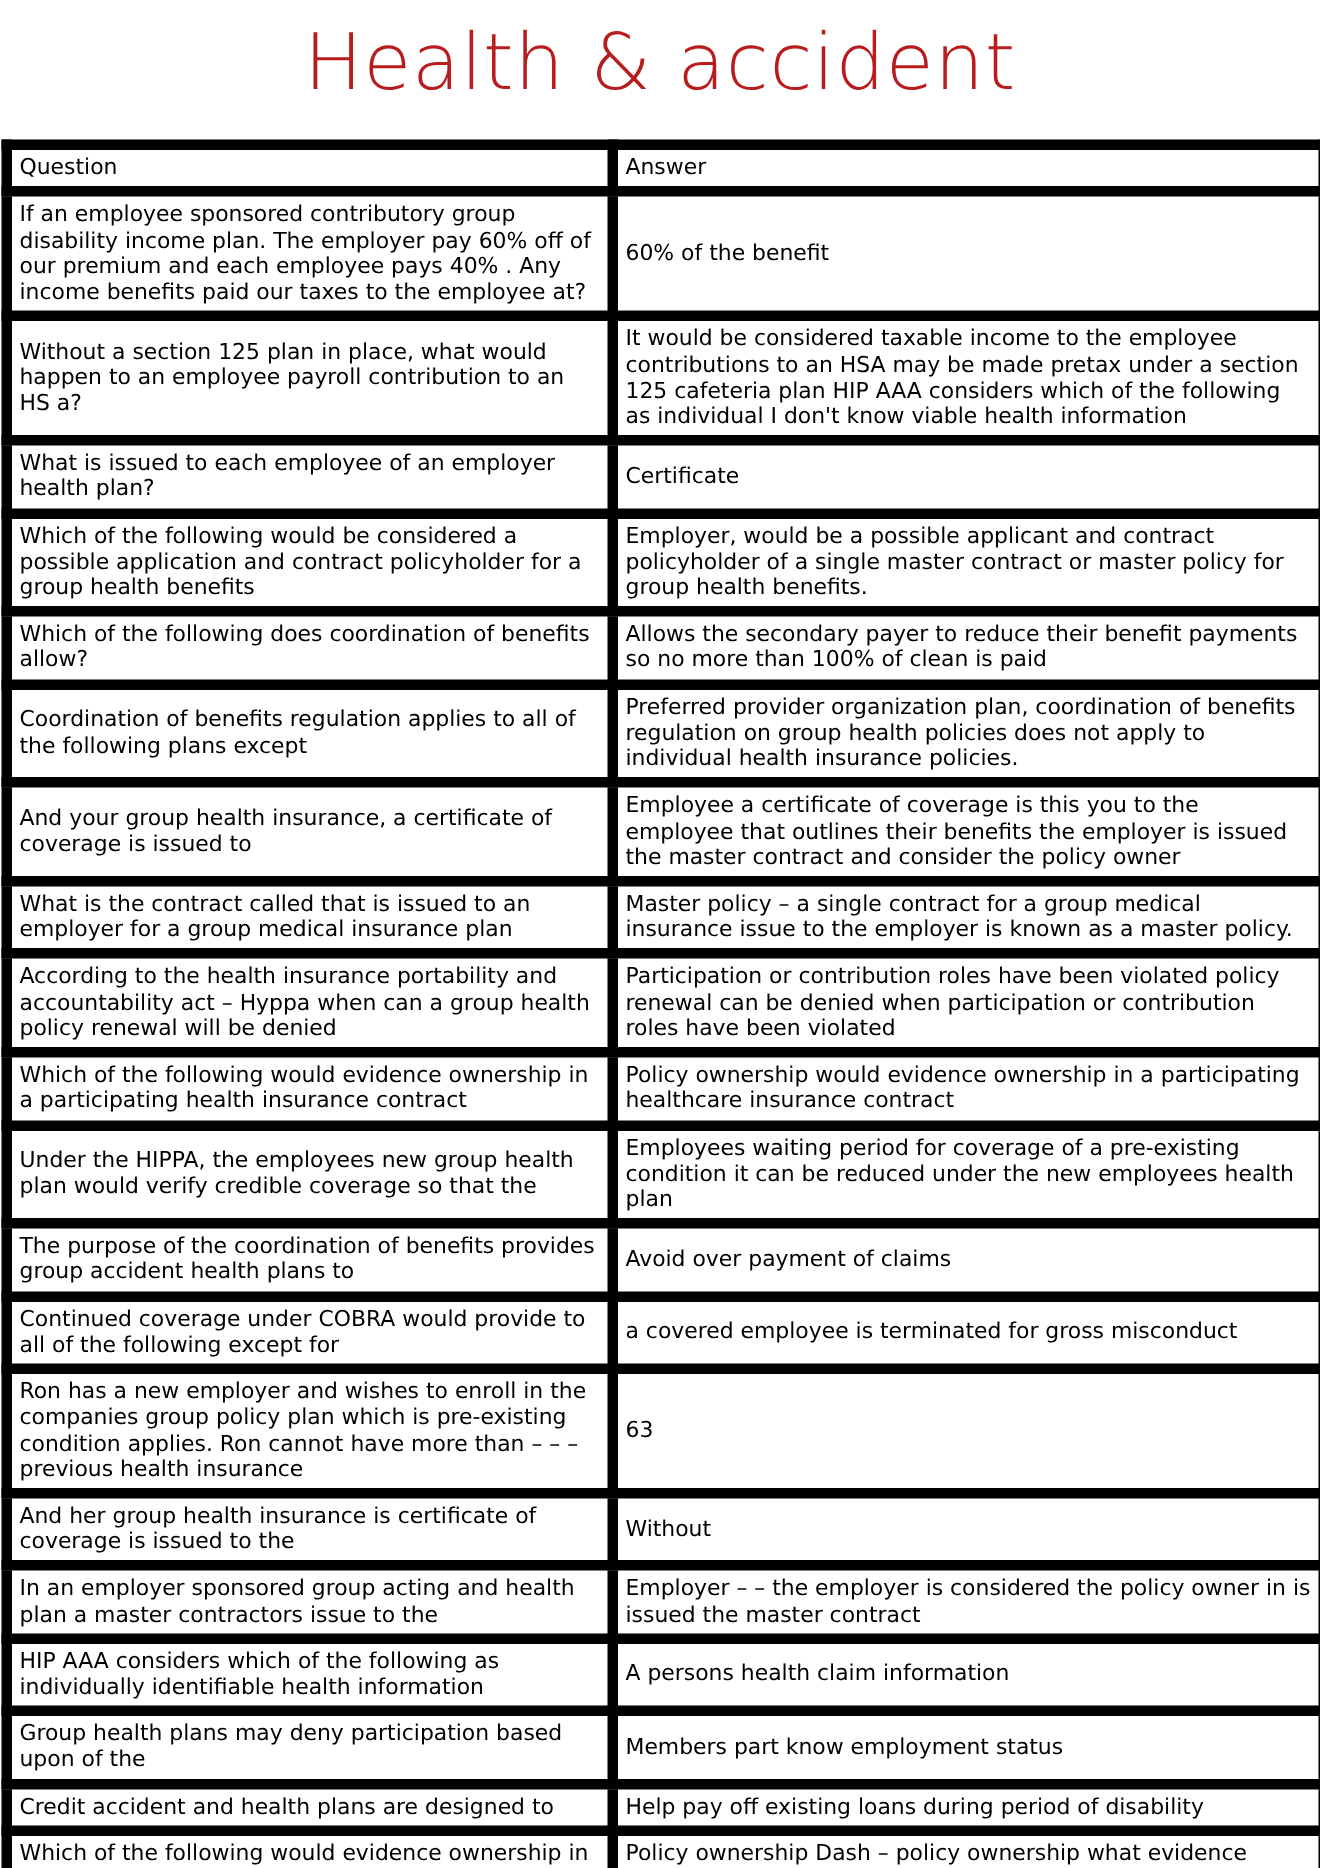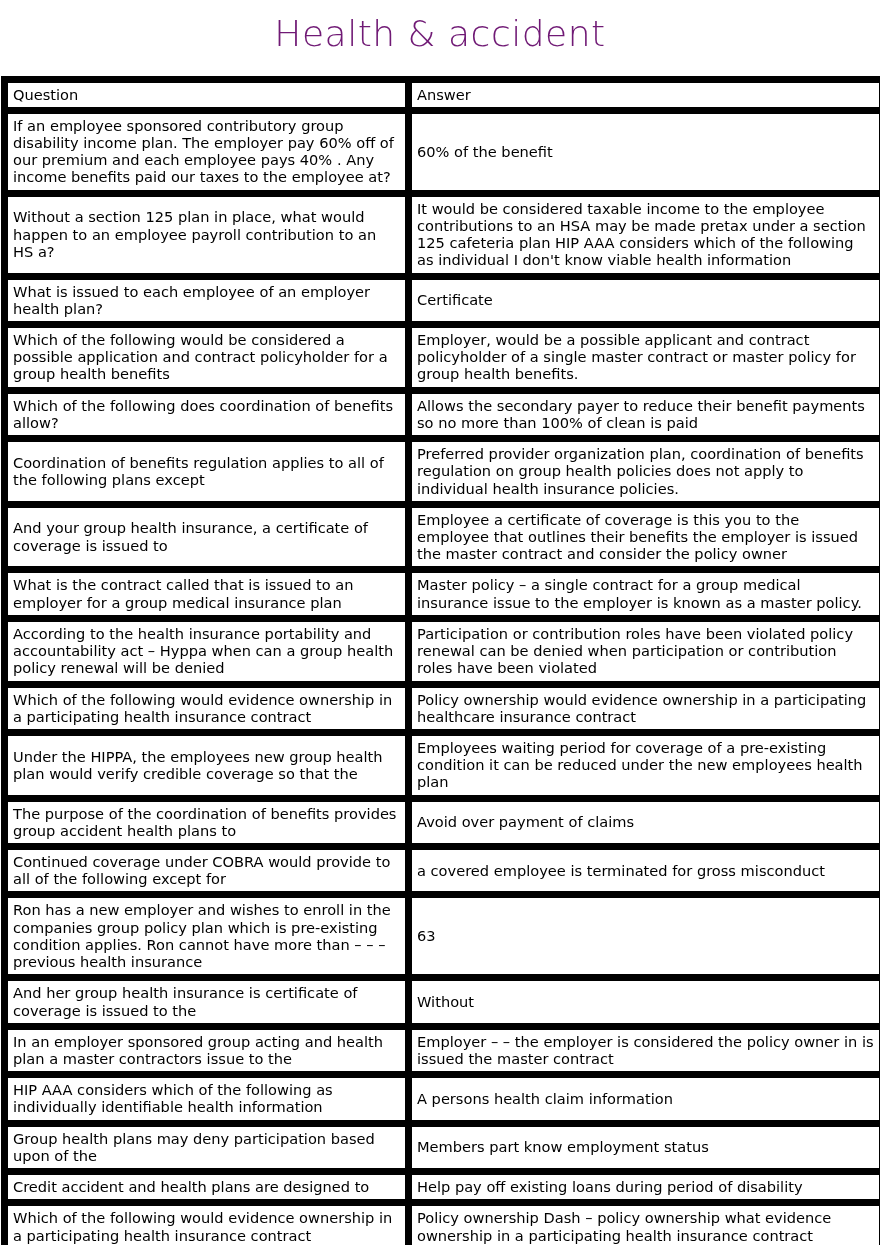--- a/index.html
+++ b/index.html
@@ -15,25 +15,25 @@
   }
   .page {
     width: 880px;
     box-sizing: border-box;
     padding: 0;
   }
   .doc-title {
     text-align: center;
     font-family: "DejaVu Sans", sans-serif;
     font-weight: 300;
-    font-size: 36px;
+    font-size: 52px;
     line-height: 1.1;
     margin: 14px 0 22px 0;
     letter-spacing: 0.5px;
-    color: #701a75;
+    color: #b91c1c;
   }
   table.qa {
     border-collapse: collapse;
     width: 878px;
     margin: 0 1px;
     table-layout: fixed;
   }
   table.qa col.c1 { width: 404px; }
   table.qa col.c2 { width: 474px; }
   table.qa th, table.qa td {

